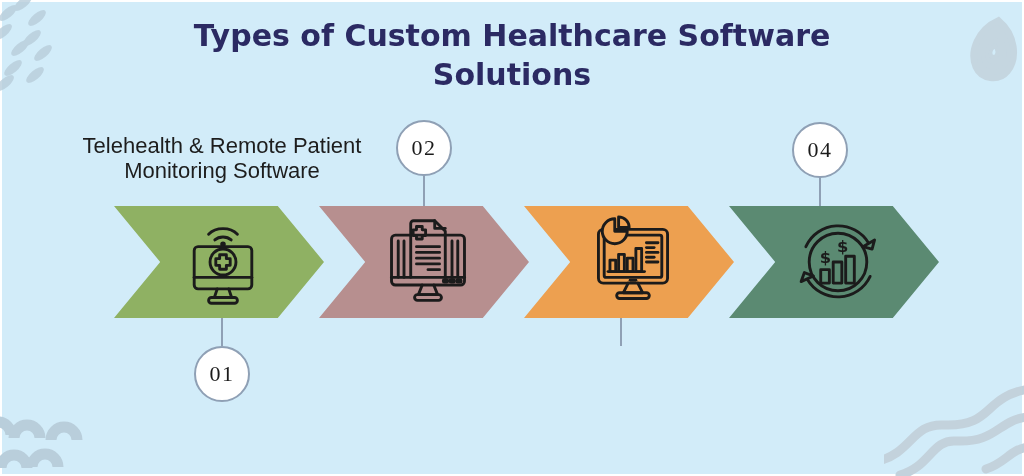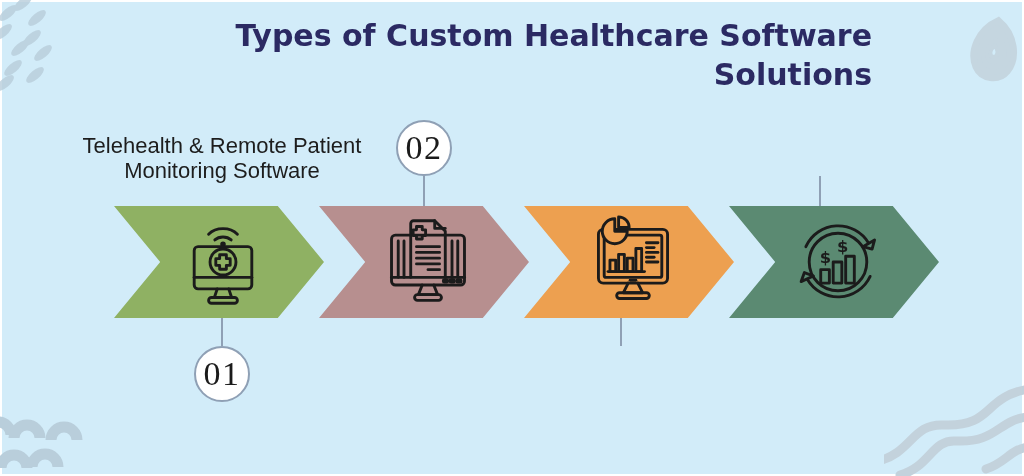--- a/index.html
+++ b/index.html
@@ -27,21 +27,21 @@
     position:absolute;top:206px;width:210px;height:112px;
     clip-path:polygon(0 0, 78% 0, 100% 50%, 78% 100%, 0 100%, 22% 50%);
     display:flex;align-items:center;justify-content:center;
   }
   .arrow svg{width:96px;height:96px;margin-left:8px;}
   .num-circle{
     position:absolute;width:56px;height:56px;border-radius:50%;
     background:#ffffff;border:2px solid #8fa0b5;box-sizing:border-box;
     display:flex;align-items:center;justify-content:center;
     font-family:"Liberation Serif", serif;
-    font-size:34px;letter-spacing:1.5px;color:#1b1b1b;
+    font-size:22px;letter-spacing:1.5px;color:#1b1b1b;
   }
   .connector{position:absolute;width:2px;background:#8fa0b5;}
   .decor{position:absolute;pointer-events:none;}
   
   .s1-arrow{left:114px;} .s2-arrow{left:319px;} .s3-arrow{left:524px;} .s4-arrow{left:729px;}
   .s1-label{left:62px; top:133px;}
   .s3-label{left:461px;top:133px;}
   .s2-label{left:263px;top:344px;}
   .s4-label{left:651px;top:344px;}
   .s1-circle{left:194px;top:346px;} .s3-circle{left:593px;top:346px;}
@@ -93,21 +93,21 @@
   </svg>
 
   <svg class="decor" style="right:0;bottom:0;" width="140" height="115" viewBox="0 0 140 115">
     <g fill="none" stroke="#c3d2dc" stroke-width="9" stroke-linecap="round">
       <path d="M145 28 C 98 36, 110 66, 60 64 C 28 62, 28 92, -6 100"></path>
       <path d="M145 56 C 114 58, 114 82, 72 80 C 48 78, 46 106, 16 114"></path>
       <path d="M145 86 C 126 88, 122 102, 102 108"></path>
     </g>
   </svg>
 
-  <h1 class="page-title" style="color: rgb(43, 42, 99); text-align: right;">Types of Custom Healthcare Software Solutions</h1>
+  <h1 class="page-title" style="color: rgb(43, 42, 99);">Types of Custom Healthcare Software Solutions</h1>
 
   <div class="step-label s1-label">Telehealth &amp; Remote Patient
 Monitoring Software</div>
   <div class="arrow s1-arrow" style="background-color: rgb(143, 177, 99); color: rgb(143, 177, 99);">
     <svg viewBox="0 0 100 100">
       <g class="icon-stroke">
         <path d="M35 21 A 19 15 0 0 1 65 21"></path>
         <path d="M41.5 27 A 11 8.5 0 0 1 58.5 27"></path>
         <circle cx="50" cy="31.5" r="1.4" fill="#1b1b1b"></circle>
         <rect x="20" y="34" width="60" height="44" rx="4"></rect>
@@ -168,20 +168,21 @@
         <path d="M31 18 L31 5 A13 13 0 1 0 44 18 Z" fill="currentColor"></path>
         <path d="M35 14 L35 3 A11 11 0 0 1 46 14 Z" fill="currentColor"></path>
         <path d="M47 69 h6"></path>
         <path d="M45 72 L40 82 L60 82 L55 72"></path>
         <rect x="33" y="82" width="34" height="6" rx="3"></rect>
       </g>
     </svg>
   </div>
   <div class="connector s3-conn" style="background-color: rgb(143, 160, 181);"></div>
 
+  <div class="num-circle s4-circle">04</div>
   <div class="connector s4-conn" style="background-color: rgb(143, 160, 181);"></div>
   <div class="arrow s4-arrow" style="background-color: rgb(91, 138, 114); color: rgb(91, 138, 114);">
     <svg viewBox="0 0 100 100">
       <g class="icon-stroke" stroke-width="2.8">
         <circle cx="50" cy="50" r="30"></circle>
         <path d="M16.5 34 A37 37 0 0 1 82 30.5"></path>
         <path d="M85.5 36.5 L88.1 27 L75.9 34 Z" fill="currentColor"></path>
         <path d="M83.5 65 A37 37 0 0 1 18 68"></path>
         <path d="M15 61 L11.6 70.4 L24.4 64.6 Z" fill="currentColor"></path>
         <rect x="32" y="58" width="9" height="14"></rect>

